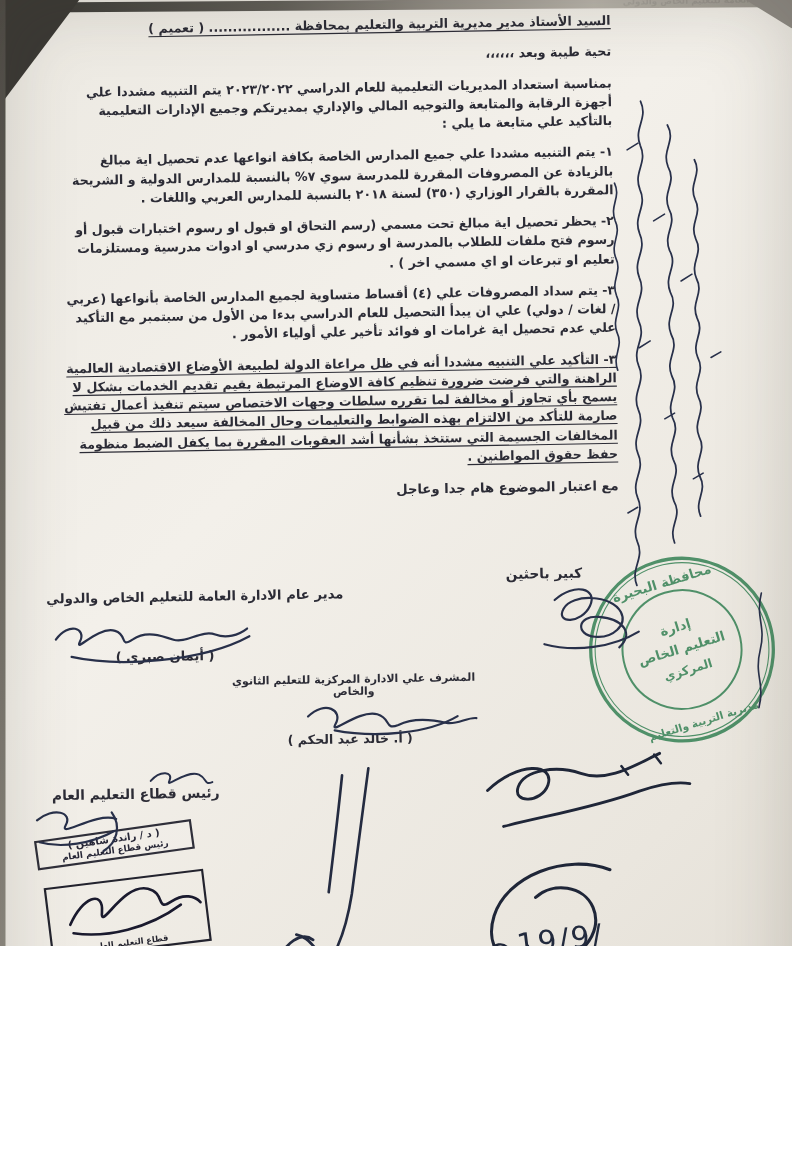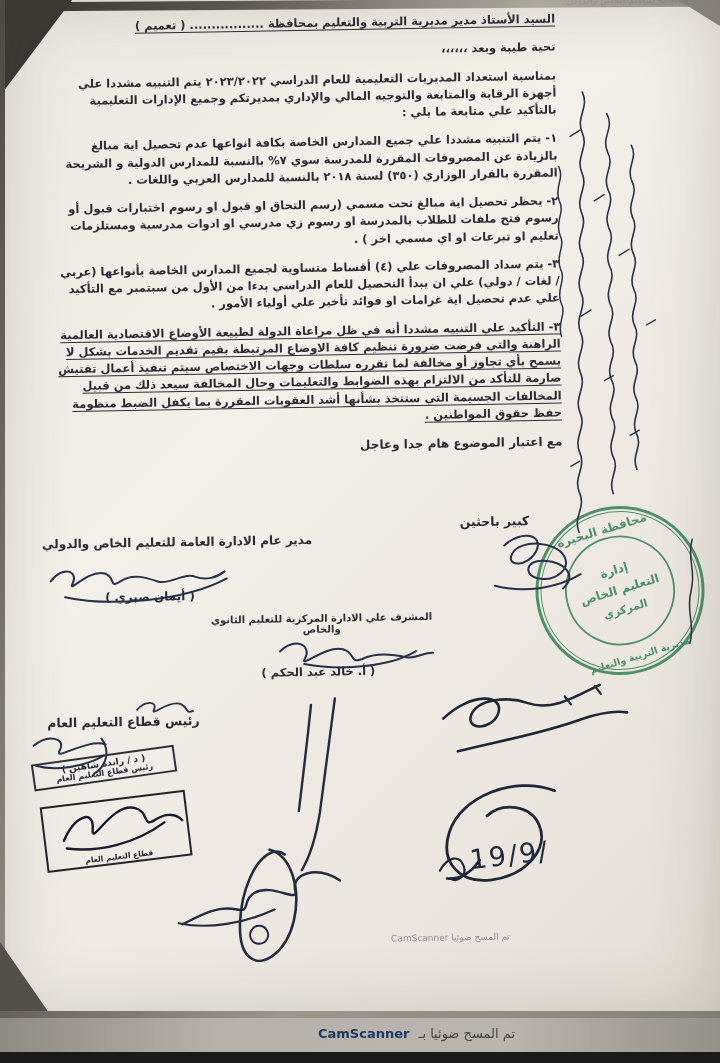--- a/index.html
+++ b/index.html
@@ -1,16 +1,16 @@
 <!DOCTYPE html>
 <html lang="ar"><head>
 <meta charset="utf-8">
 <style>
   html,body{margin:0;padding:0;}
-  .viewport{position:relative;width:720px;height:1063px;overflow:hidden;
+  .viewport{position:relative;width:720px;height:860px;overflow:hidden;
     background:#6f6c67;font-family:"DejaVu Sans",sans-serif;}
   .page{position:absolute;left:0;top:0;width:720px;height:1020px;
     background:linear-gradient(135deg,#ece9e2 0%,#f3f0ea 38%,#eae6de 78%,#e2ddd4 100%);}
   .page::after{content:"";position:absolute;inset:0;box-shadow:inset 0 0 70px rgba(70,62,48,.22);pointer-events:none;}
   .tilt{position:absolute;inset:0;transform:rotate(-1deg);transform-origin:360px 420px;}
   .dept-line{position:absolute;top:1px;right:4px;font-size:8px;font-weight:bold;color:#4a4a52;direction:rtl;}
   .text-col{direction:rtl;position:absolute;top:14px;right:158px;width:505px;color:#2c2c36;
     font-size:11.5px;font-weight:bold;line-height:1.5;text-align:right;}
   .text-col p{margin:0 0 11px 0;}
   .addressee{margin-right:185px;white-space:nowrap;text-decoration:underline;text-underline-offset:3px;font-size:11.5px;}

